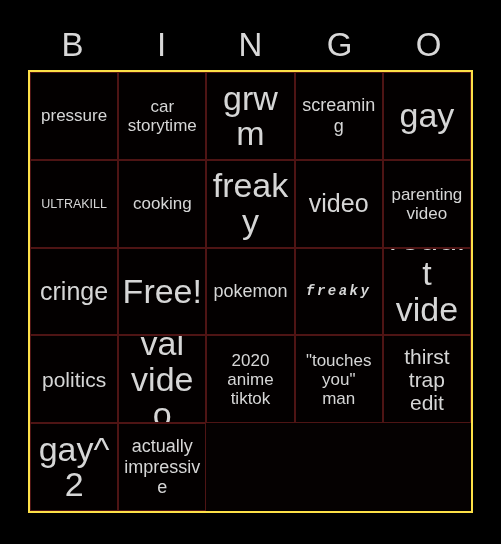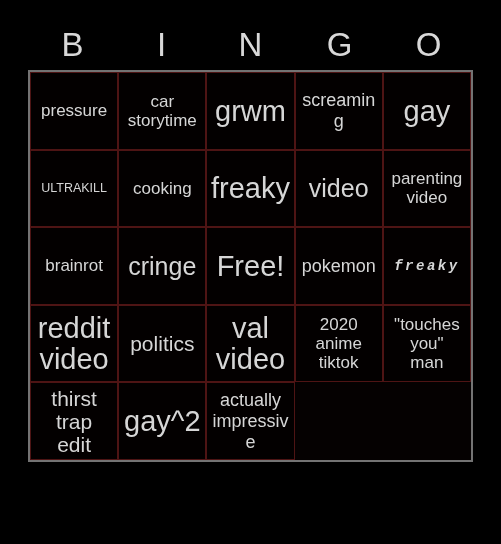--- a/index.html
+++ b/index.html
@@ -42,23 +42,23 @@
     letter-spacing: 0px;
     user-select: none;
   }
 
   
   #bingo-grid {
     position: absolute;
     left: 28px;
     top: 70px;
     width: 445px;
-    height: 392px;
+    height: 443px;
     box-sizing: border-box;
-    border: 2px solid #737373;
+    border: 2px solid #fde047;
     display: grid;
     grid-template-columns: repeat(5, 1fr);
     grid-template-rows: repeat(5, 1fr);
     background: #050101;
   }
   .cell {
     box-sizing: border-box;
     border: 1px solid #4e1414;
     background: #030000;
     display: flex;
@@ -76,21 +76,21 @@
     word-wrap: break-word;
     user-select: none;
   }
 
   
   .s-xs  { font-size: 12.5px; line-height: 1.15; }
   .s-sm  { font-size: 18px;   line-height: 1.15; }
   .s-md  { font-size: 17px;   line-height: 1.12; }
   .s-lg  { font-size: 21px;   line-height: 1.10; }
   .s-xl  { font-size: 25px;   line-height: 1.06; }
-  .s-xxl { font-size: 29px;   line-height: 1.04; }
+  .s-xxl { font-size: 34px;   line-height: 1.04; }
 
   
   .fancy-serif {
     font-family: Liberation Mono, monospace;
     font-style: italic;
     font-weight: 700;
     font-size: 14px;
     letter-spacing: 2.5px;
   }
 </style>
@@ -132,23 +132,20 @@
       <div class="cell">
         <span class="cell-text s-xxl">freaky</span>
       </div>
       <div class="cell">
         <span class="cell-text s-xl">video</span>
       </div>
       <div class="cell">
         <span class="cell-text s-md">parenting<br>video</span>
       </div>
       <div class="cell">
-        <span class="cell-text s-md">brainrot</span>
-      </div>
-      <div class="cell">
         <span class="cell-text s-xl">cringe</span>
       </div>
       <div class="cell">
         <span class="cell-text s-xxl">Free!</span>
       </div>
       <div class="cell">
         <span class="cell-text s-sm">pokemon</span>
       </div>
       <div class="cell">
         <span class="cell-text s-sm fancy-serif">freaky</span>

